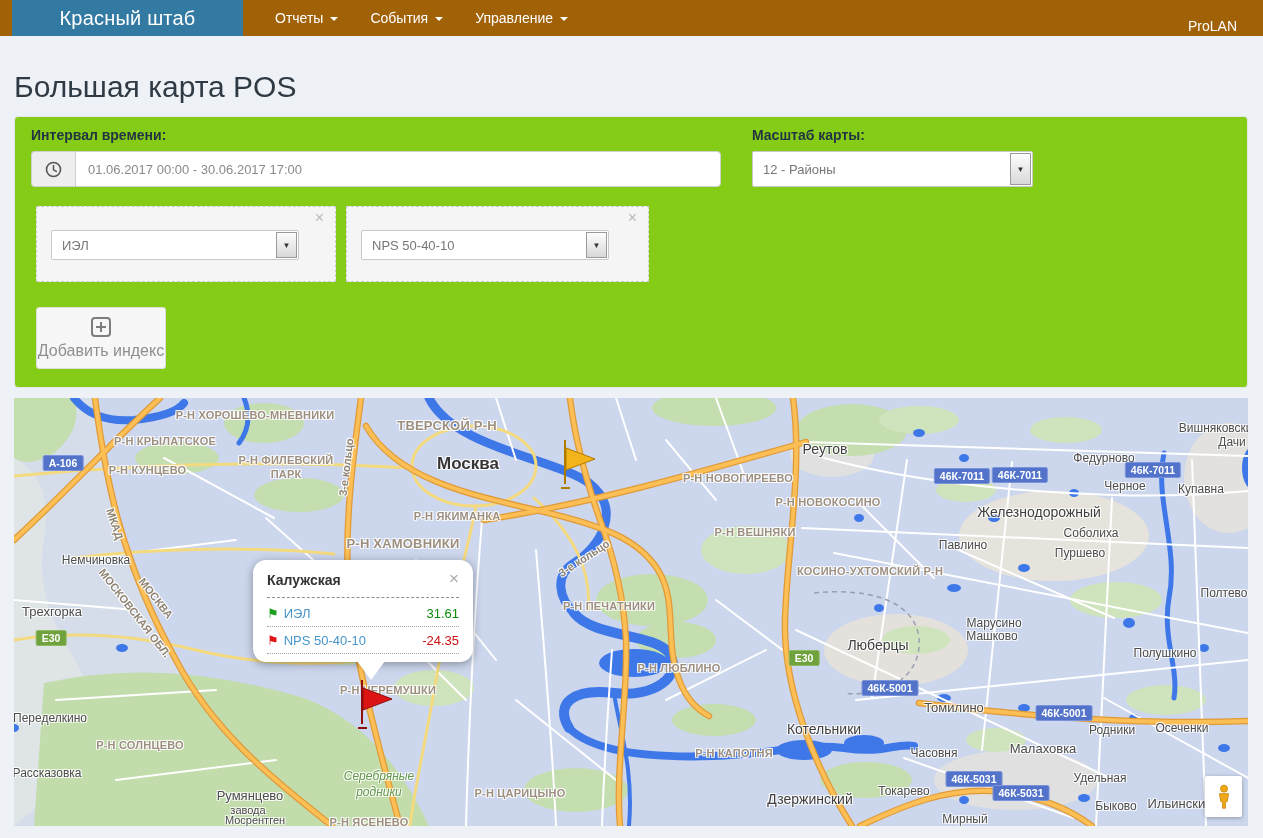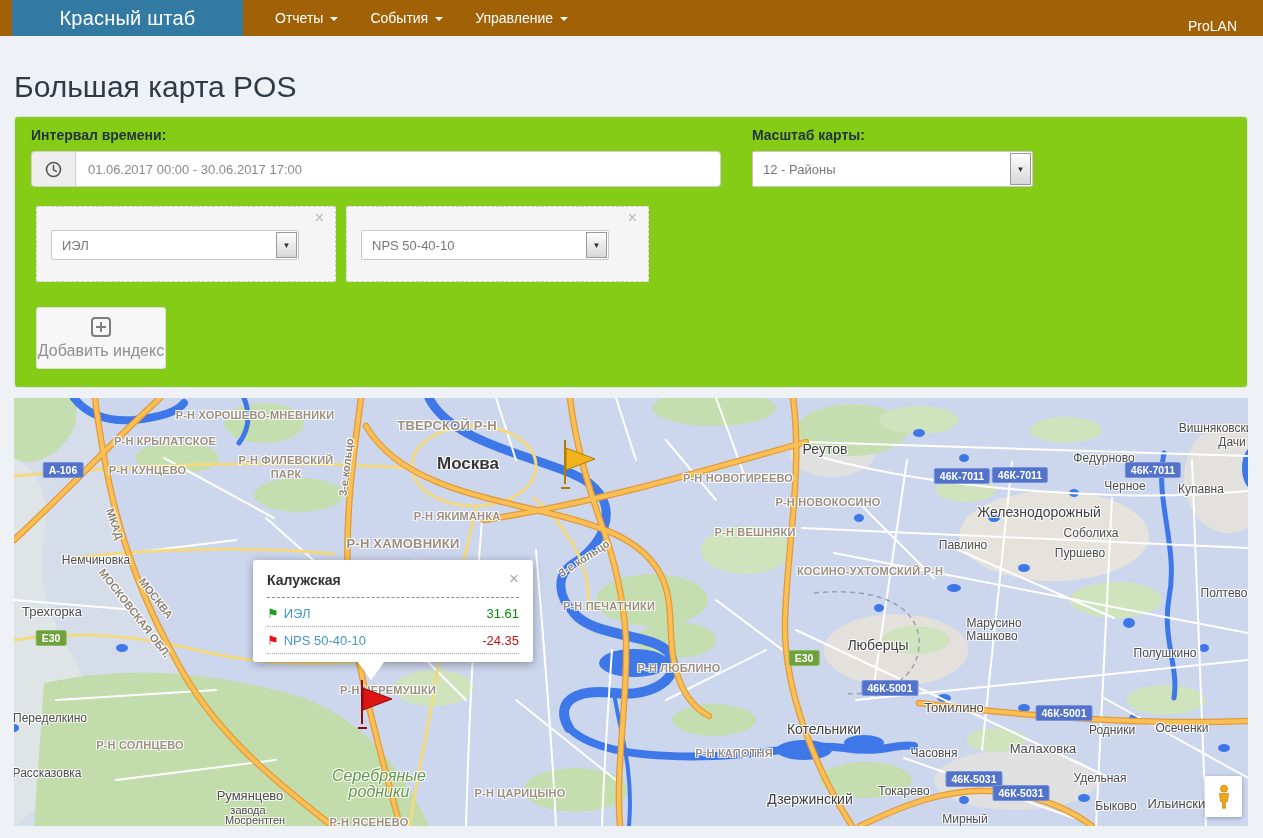--- a/index.html
+++ b/index.html
@@ -58,32 +58,32 @@
   .map { position:relative; margin-top:10px; width:1234px; height:428px; background:#ccd6ed; overflow:hidden; }
   .map svg.base { position:absolute; left:0; top:0; }
 
   .mlbl { position:absolute; transform:translate(-50%,-50%); white-space:nowrap;
           text-shadow:-1px -1px 0 rgba(255,255,255,.85), 1px -1px 0 rgba(255,255,255,.85),
                       -1px 1px 0 rgba(255,255,255,.85), 1px 1px 0 rgba(255,255,255,.85); }
   .district { color:#9d8f80; font-size:11px; font-weight:700; letter-spacing:.2px; }
   .city     { color:#363636; font-size:17px; font-weight:700; }
   .town     { color:#3e3e3e; font-size:14px; }
   .village  { color:#4c4c4c; font-size:12px; }
-  .park     { color:#63994e; font-size:16px; font-style:italic; }
+  .park     { color:#63994e; font-size:12px; font-style:italic; }
   .road     { color:#8f8473; font-size:11px; font-weight:700; }
 
   .mbadge { position:absolute; transform:translate(-50%,-50%); font-size:10.5px; font-weight:700; color:#fff;
             padding:1px 5px; border-radius:2px; white-space:nowrap; }
   .badge-blue  { background:#5273c9; border:1px solid #7b93da; }
   .badge-green { background:#6fa23c; border:1px solid #8fba62; }
 
   .marker { position:absolute; }
 
   
-  .popup { position:absolute; left:239px; top:162px; width:280px; background:#fff; border-radius:3px;
+  .popup { position:absolute; left:239px; top:162px; width:220px; background:#fff; border-radius:13px;
            box-shadow:0 2px 10px rgba(0,0,0,.35); padding:12px 14px 8px 14px; z-index:5; }
   .popup-head { display:flex; align-items:flex-start; }
   .popup-title { font-size:14px; font-weight:700; color:#333; flex:1; }
   .popup-close { color:#a9a9a9; font-size:17px; line-height:13px; cursor:pointer; }
   .popup-sep { border-bottom:1px dashed #8f8f8f; margin:9px 0 2px 0; }
   .popup-row { display:flex; align-items:center; border-bottom:1px dotted #a9a9a9; padding:6px 0 5px 0; font-size:13px; }
   .popup-row .pflag { font-size:13px; margin-right:5px; line-height:1; }
   .popup-row .plink { color:#4795c9; flex:1; }
   .popup-row .pval { font-weight:400; }
   .popup-tail { position:absolute; left:104px; bottom:-18px; width:0; height:0;
@@ -352,21 +352,21 @@
         <div class="mlbl village" style="left: 200px; top: 397px; font-size: 13px; margin-left: 36px;">Румянцево</div>
         <div class="mlbl village" style="left: 234px; top: 412px; font-size: 11px;">завода</div>
         <div class="mlbl village" style="left: 241px; top: 422px; font-size: 11px;">Мосрентген</div>
         <div class="mlbl park" style="left: 365px; top: 378px;">Серебряные</div>
         <div class="mlbl park" style="left: 365px; top: 394px;">родники</div>
         <div class="mlbl road" style="left: 101px; top: 126px; transform: translate(-50%, -50%) rotate(72deg);">МКАД</div>
         <div class="mlbl road" style="left: 142px; top: 200px; transform: translate(-50%, -50%) rotate(52deg);">МОСКВА</div>
         <div class="mlbl road" style="left: 121px; top: 215px; transform: translate(-50%, -50%) rotate(52deg);">МОСКОВСКАЯ ОБЛ.</div>
         <div class="mlbl road" style="left: 332px; top: 69px; transform: translate(-50%, -50%) rotate(-83deg);">3-е кольцо</div>
         <div class="mlbl road" style="left: 570px; top: 160px; transform: translate(-50%, -50%) rotate(-33deg);">3-е кольцо</div>
-        <div class="mbadge badge-blue" style="left: 49px; top: 65px; margin-top: 7px;">А-106</div>
+        <div class="mbadge badge-blue" style="left: 49px; top: 65px;">А-106</div>
         <div class="mbadge badge-blue" style="left: 948px; top: 78px;">46К-7011</div>
         <div class="mbadge badge-blue" style="left: 1006px; top: 77px;">46К-7011</div>
         <div class="mbadge badge-blue" style="left: 1139px; top: 72px;">46К-7011</div>
         <div class="mbadge badge-blue" style="left: 876px; top: 290px;">46К-5001</div>
         <div class="mbadge badge-blue" style="left: 1050px; top: 315px;">46К-5001</div>
         <div class="mbadge badge-blue" style="left: 960px; top: 381px;">46К-5031</div>
         <div class="mbadge badge-blue" style="left: 1007px; top: 395px;">46К-5031</div>
         <div class="mbadge badge-green" style="left: 37px; top: 240px;">E30</div>
         <div class="mbadge badge-green" style="left: 790px; top: 260px;">E30</div>
         <div class="marker" style="left: 344px; top: 282px;"><svg width="38" height="52" viewBox="0 0 38 52">

